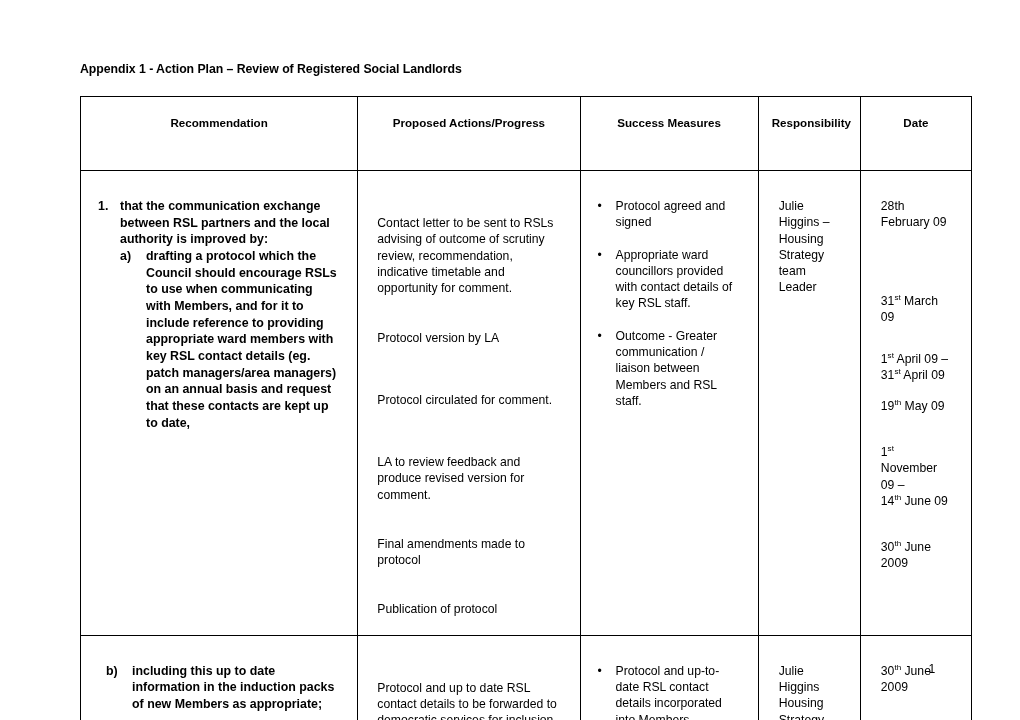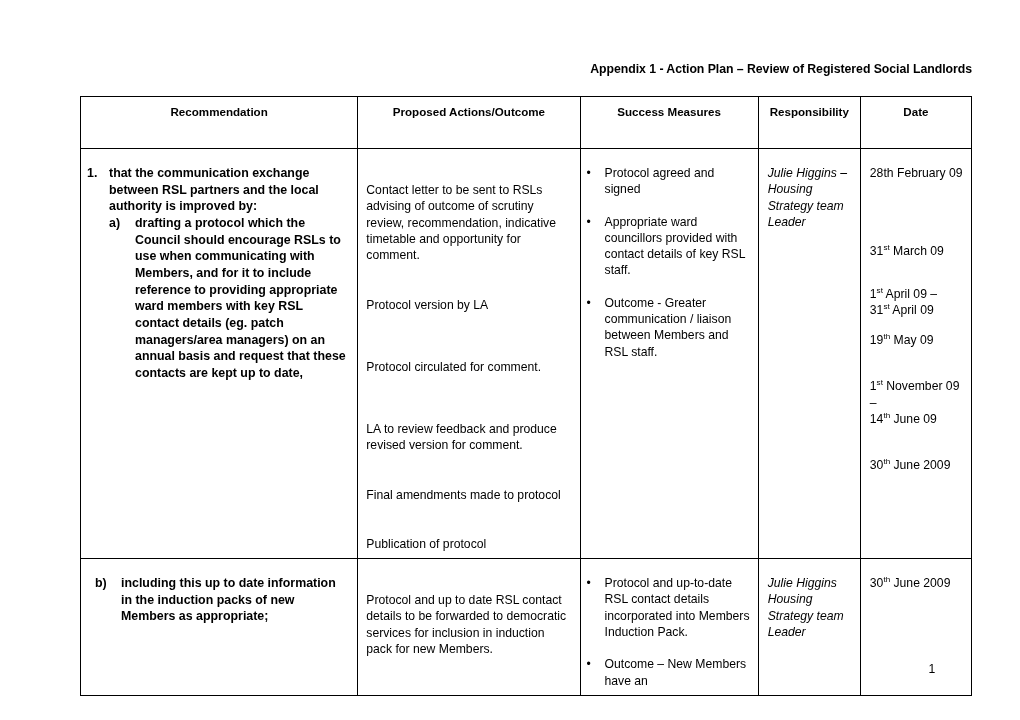--- a/index.html
+++ b/index.html
@@ -21,40 +21,40 @@
     left: 0; top: 0;
     width: 1020px;
     height: 720px;
   }
 
   .doc-title {
     position: absolute;
     left: 80px;
     top: 62px;
     width: 892px;
-    text-align: right;
+    text-align: left;
     font-size: 12.3px;
     font-weight: bold;
     letter-spacing: -0.05px;
     line-height: 1.2;
   }
 
   table.action-table {
     position: absolute;
     left: 80px;
     top: 96px;
     width: 892px;
     border-collapse: collapse;
     table-layout: fixed;
   }
   table.action-table td,
   table.action-table th {
     border: 1.2px solid #000000;
     vertical-align: top;
-    padding: 2px;
+    padding: 13px;
     overflow: hidden;
   }
 
   col.c-rec  { width: 277px; }
   col.c-act  { width: 222px; }
   col.c-suc  { width: 178px; }
   col.c-resp { width: 102px; }
   col.c-date { width: 111px; }
 
   
@@ -81,21 +81,20 @@
   }
   .cell-suc {
     padding: 14px 6px 4px 4px;
     font-size: 12.2px;
     line-height: 1.335;
   }
   .cell-resp {
     padding: 14px 5px 4px 7px;
     font-size: 12.2px;
     line-height: 1.335;
-    font-style: italic;
   }
   .cell-date {
     padding: 14px 5px 4px 7px;
     font-size: 12.2px;
     line-height: 1.335;
   }
 
   
   .rec-num {
     display: flex;
@@ -183,21 +182,21 @@
         <col class="c-resp">
         <col class="c-date">
     </colgroup>
     <tbody>
 
       <tr class="head-row">
         <td>
           <div class="head-label">Recommendation</div>
         </td>
         <td>
-          <div class="head-label">Proposed Actions/Outcome</div>
+          <div class="head-label">Proposed Actions/Progress</div>
         </td>
         <td>
           <div class="head-label">Success Measures</div>
         </td>
         <td>
           <div class="head-label">Responsibility</div>
         </td>
         <td>
           <div class="head-label">Date</div>
         </td>

